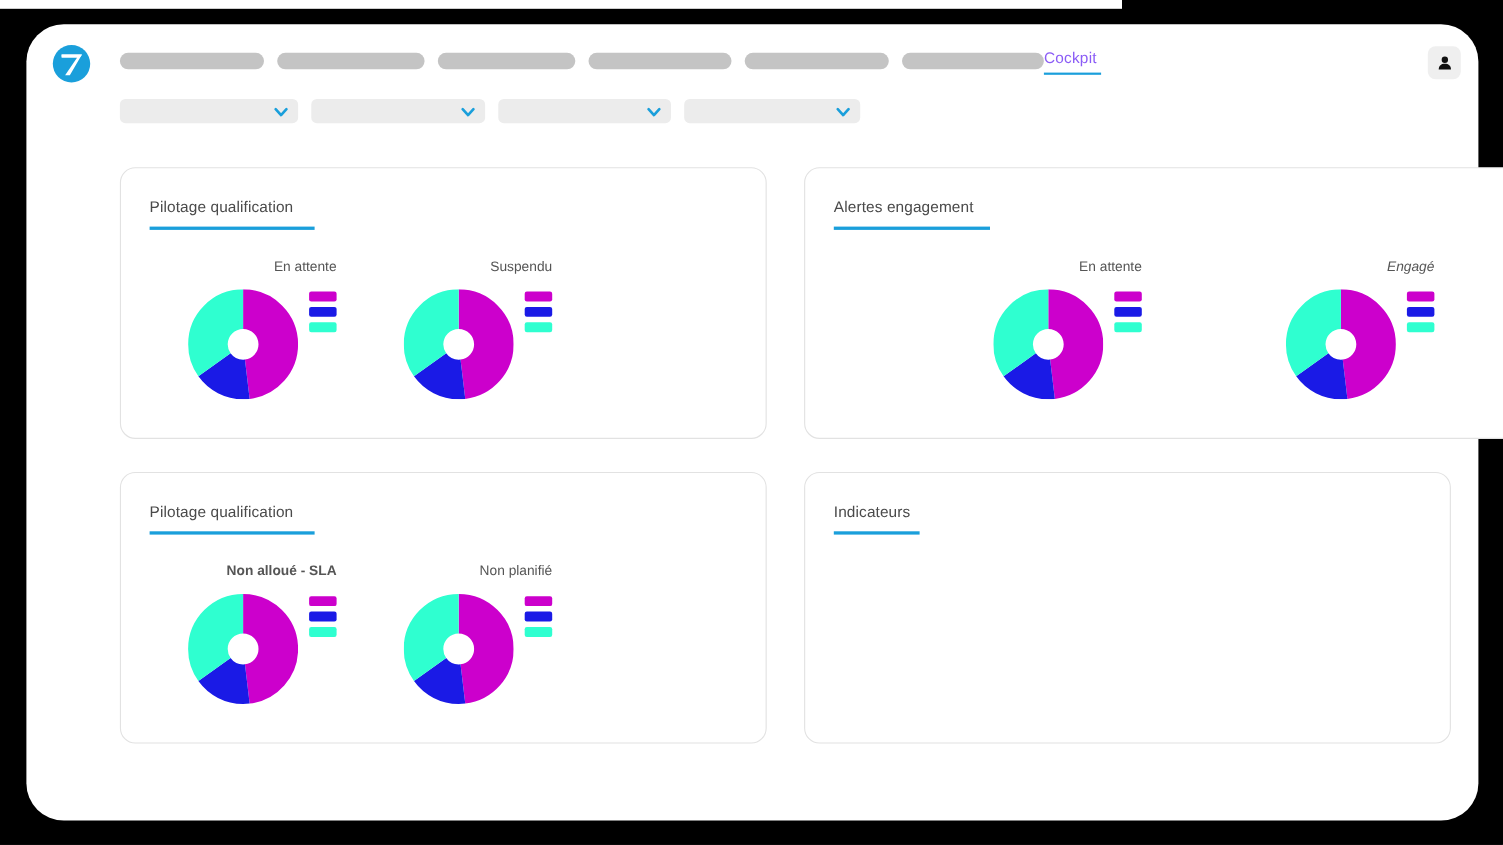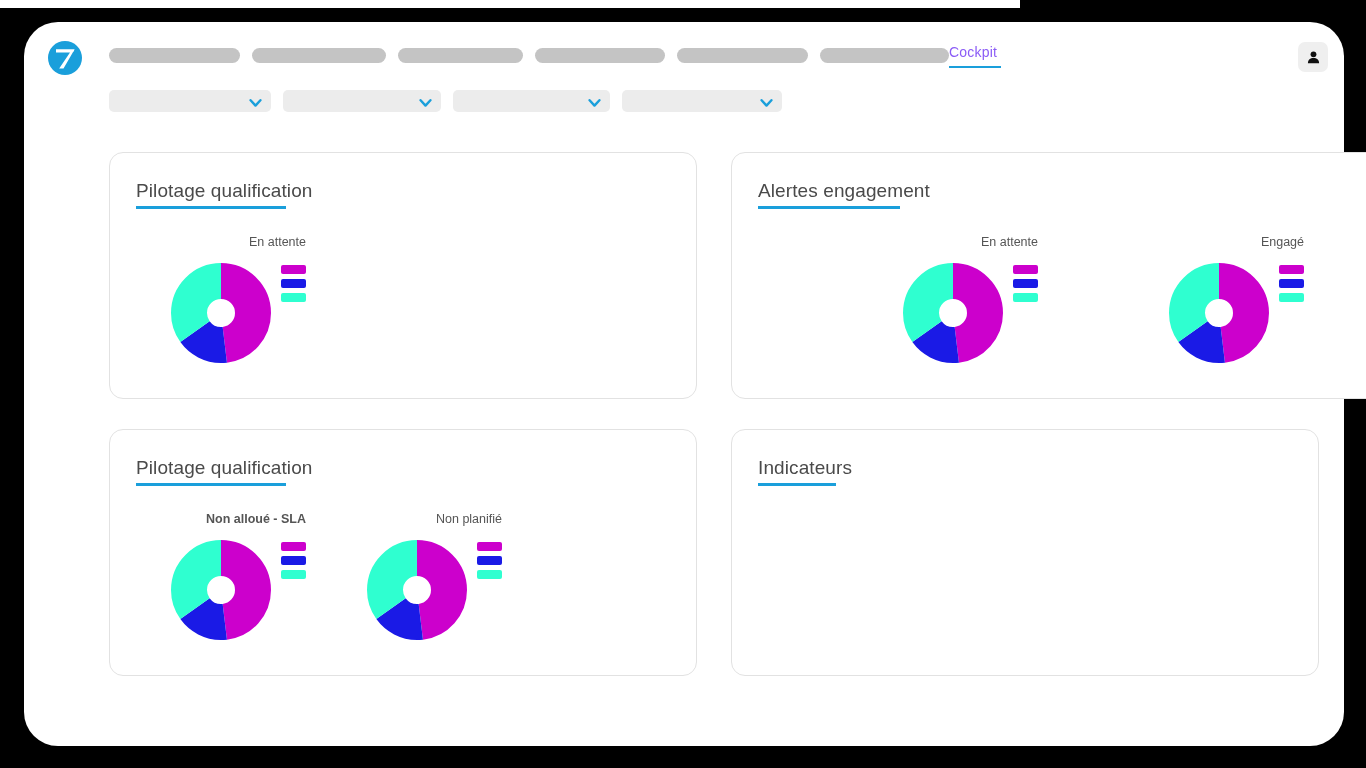--- a/index.html
+++ b/index.html
@@ -151,21 +151,21 @@
   }
   .card.c-tl { left: 85px;  top: 0;   width: 588px; height: 247px; }
   .card.c-tr { left: 707px; top: 0;   width: 688px; height: 247px; }
   .card.c-bl { left: 85px;  top: 277px; width: 588px; height: 247px; }
   .card.c-br { left: 707px; top: 277px; width: 588px; height: 247px; }
 
   .card-title {
     position: absolute;
     left: 26px;
     top: 27px;
-    font-size: 19px;
+    font-size: 14px;
     color: #4a4a4a;
     letter-spacing: .1px;
   }
   .card-title-rule {
     position: absolute;
     left: 26px;
     top: 53px;
     height: 3px;
     background: #1a9fdb;
   }
@@ -310,20 +310,35 @@
               <circle cx="50" cy="50" r="32" fill="none" stroke="#2fffd0" stroke-width="36" stroke-dasharray="70.37 130.68" stroke-dashoffset="-130.69" transform="rotate(-90 50 50)"></circle>
             </svg>
             <div class="legend">
               <div class="legend-swatch" style="background:#cc00cc"></div>
               <div class="legend-swatch" style="background:#1a1ae6"></div>
               <div class="legend-swatch" style="background:#2fffd0"></div>
             </div>
           </div>
         </div>
 
+        <div class="chart-block" style="width:196px;">
+          <div class="chart-label">Suspendu</div>
+          <div class="chart-wrap">
+            <svg class="donut" width="100" height="100" viewBox="0 0 100 100">
+              <circle cx="50" cy="50" r="32" fill="none" stroke="#cc00cc" stroke-width="36" stroke-dasharray="96.51 104.54" stroke-dashoffset="0" transform="rotate(-90 50 50)"></circle>
+              <circle cx="50" cy="50" r="32" fill="none" stroke="#1a1ae6" stroke-width="36" stroke-dasharray="34.18 166.87" stroke-dashoffset="-96.51" transform="rotate(-90 50 50)"></circle>
+              <circle cx="50" cy="50" r="32" fill="none" stroke="#2fffd0" stroke-width="36" stroke-dasharray="70.37 130.68" stroke-dashoffset="-130.69" transform="rotate(-90 50 50)"></circle>
+            </svg>
+            <div class="legend">
+              <div class="legend-swatch" style="background:#cc00cc"></div>
+              <div class="legend-swatch" style="background:#1a1ae6"></div>
+              <div class="legend-swatch" style="background:#2fffd0"></div>
+            </div>
+          </div>
+        </div>
 
       </div>
     </div>
 
     <div class="card c-tr">
       <div class="card-title">Alertes engagement</div>
       <div class="card-title-rule rule-w-mid"></div>
 
       <div class="chart-row" style="padding-left:40px;">
         <div class="chart-block" style="width:266px;">
@@ -335,21 +350,21 @@
               <circle cx="50" cy="50" r="32" fill="none" stroke="#2fffd0" stroke-width="36" stroke-dasharray="70.37 130.68" stroke-dashoffset="-130.69" transform="rotate(-90 50 50)"></circle>
             </svg>
             <div class="legend">
               <div class="legend-swatch" style="background:#cc00cc"></div>
               <div class="legend-swatch" style="background:#1a1ae6"></div>
               <div class="legend-swatch" style="background:#2fffd0"></div>
             </div>
           </div>
         </div>
 
-        <div class="chart-block" style="width:266px;">
+        <div class="chart-block" style="width:266px;font-style:italic;">
           <div class="chart-label">Engagé</div>
           <div class="chart-wrap">
             <svg class="donut" width="100" height="100" viewBox="0 0 100 100">
               <circle cx="50" cy="50" r="32" fill="none" stroke="#cc00cc" stroke-width="36" stroke-dasharray="96.51 104.54" stroke-dashoffset="0" transform="rotate(-90 50 50)"></circle>
               <circle cx="50" cy="50" r="32" fill="none" stroke="#1a1ae6" stroke-width="36" stroke-dasharray="34.18 166.87" stroke-dashoffset="-96.51" transform="rotate(-90 50 50)"></circle>
               <circle cx="50" cy="50" r="32" fill="none" stroke="#2fffd0" stroke-width="36" stroke-dasharray="70.37 130.68" stroke-dashoffset="-130.69" transform="rotate(-90 50 50)"></circle>
             </svg>
             <div class="legend">
               <div class="legend-swatch" style="background:#cc00cc"></div>
               <div class="legend-swatch" style="background:#1a1ae6"></div>

